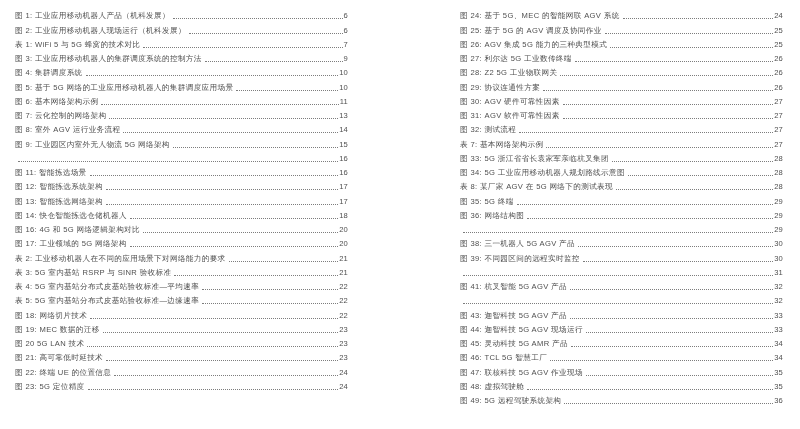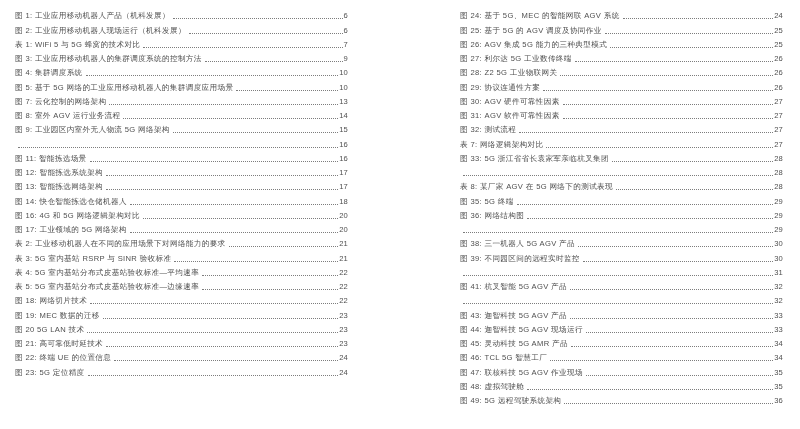--- a/index.html
+++ b/index.html
@@ -63,20 +63,25 @@
     <span class="toc-leader"></span>
     <span class="toc-page">10</span>
   </div>
 
   <div class="toc-row">
     <span class="toc-label">图 5: 基于 5G 网络的工业应用移动机器人的集群调度应用场景</span>
     <span class="toc-leader"></span>
     <span class="toc-page">10</span>
   </div>
 
+  <div class="toc-row">
+    <span class="toc-label">图 6: 基本网络架构示例</span>
+    <span class="toc-leader"></span>
+    <span class="toc-page">11</span>
+  </div>
 
   <div class="toc-row">
     <span class="toc-label">图 7: 云化控制的网络架构</span>
     <span class="toc-leader"></span>
     <span class="toc-page">13</span>
   </div>
 
   <div class="toc-row">
     <span class="toc-label">图 8: 室外 AGV 运行业务流程</span>
     <span class="toc-leader"></span>
@@ -240,32 +245,33 @@
     <span class="toc-page">27</span>
   </div>
 
   <div class="toc-row">
     <span class="toc-label">图 32: 测试流程</span>
     <span class="toc-leader"></span>
     <span class="toc-page">27</span>
   </div>
 
   <div class="toc-row">
-    <span class="toc-label">表 7: 网络逻辑架构对比</span>
+    <span class="toc-label">表 7: 基本网络架构示例</span>
     <span class="toc-leader"></span>
     <span class="toc-page">27</span>
   </div>
 
   <div class="toc-row">
     <span class="toc-label">图 33: 5G 浙江省省长袁家军亲临杭叉集团</span>
     <span class="toc-leader"></span>
     <span class="toc-page">28</span>
   </div>
 
   <div class="toc-row">
+    <span class="toc-label">图 34: 5G 工业应用移动机器人规划路线示意图</span>
     <span class="toc-leader"></span>
     <span class="toc-page">28</span>
   </div>
 
   <div class="toc-row">
     <span class="toc-label">表 8: 某厂家 AGV 在 5G 网络下的测试表现</span>
     <span class="toc-leader"></span>
     <span class="toc-page">28</span>
   </div>
 

